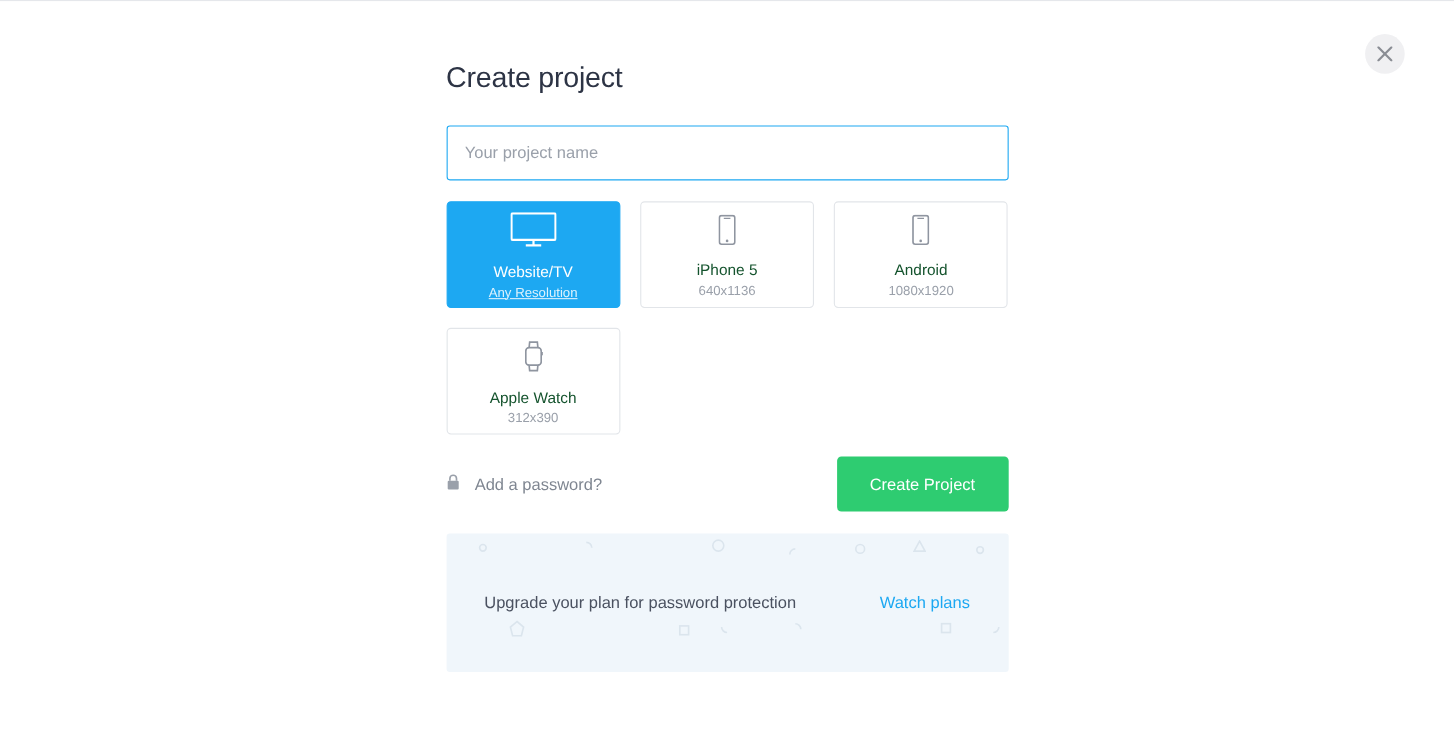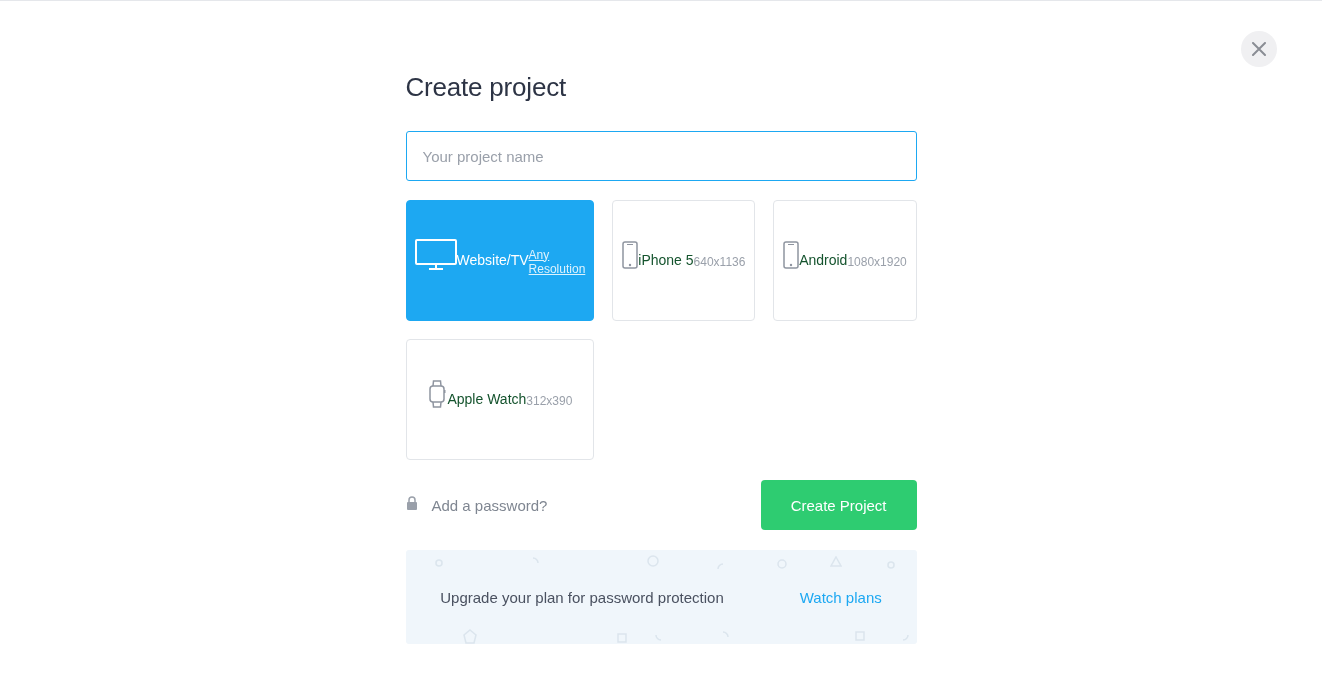--- a/index.html
+++ b/index.html
@@ -29,21 +29,21 @@
       justify-content: center;
       cursor: pointer;
       color: #8a8d94;
     }
     .close-btn svg {
       width: 14px;
       height: 14px;
     }
     .container {
       width: 511px;
-      margin: 17px auto;
+      margin: 0 auto;
       padding-top: 54px;
     }
     .title {
       font-size: 26px;
       font-weight: 500;
       color: #2d3445;
       letter-spacing: -0.2px;
       margin-bottom: 28px;
     }
     .project-input {
@@ -60,25 +60,26 @@
     .project-input::placeholder {
       color: #9aa0aa;
     }
     .device-grid {
       display: grid;
       grid-template-columns: repeat(3, 1fr);
       gap: 18px;
       margin-bottom: 20px;
     }
     .device-card {
-      height: 121px;
+      height: 97px;
       border: 1px solid #e2e5e9;
       border-radius: 4px;
       background: #ffffff;
       display: flex;
+      flex-direction: column;
       align-items: center;
       justify-content: center;
       cursor: pointer;
       padding: 14px 8px 12px 8px;
     }
     .device-card.selected {
       background: #1da8f2;
       border-color: #1da8f2;
     }
     .device-icon {
@@ -134,21 +135,21 @@
       border-radius: 4px;
       height: 50px;
       padding: 0 30px;
       font-size: 15px;
       font-weight: 400;
       cursor: pointer;
     }
     .upgrade-banner {
       background: #f0f6fb;
       border-radius: 3px;
-      height: 94px;
+      height: 126px;
       display: flex;
       align-items: center;
       justify-content: center;
       gap: 76px;
       position: relative;
       overflow: hidden;
     }
     .upgrade-text {
       font-size: 15px;
       color: #4a5160;

